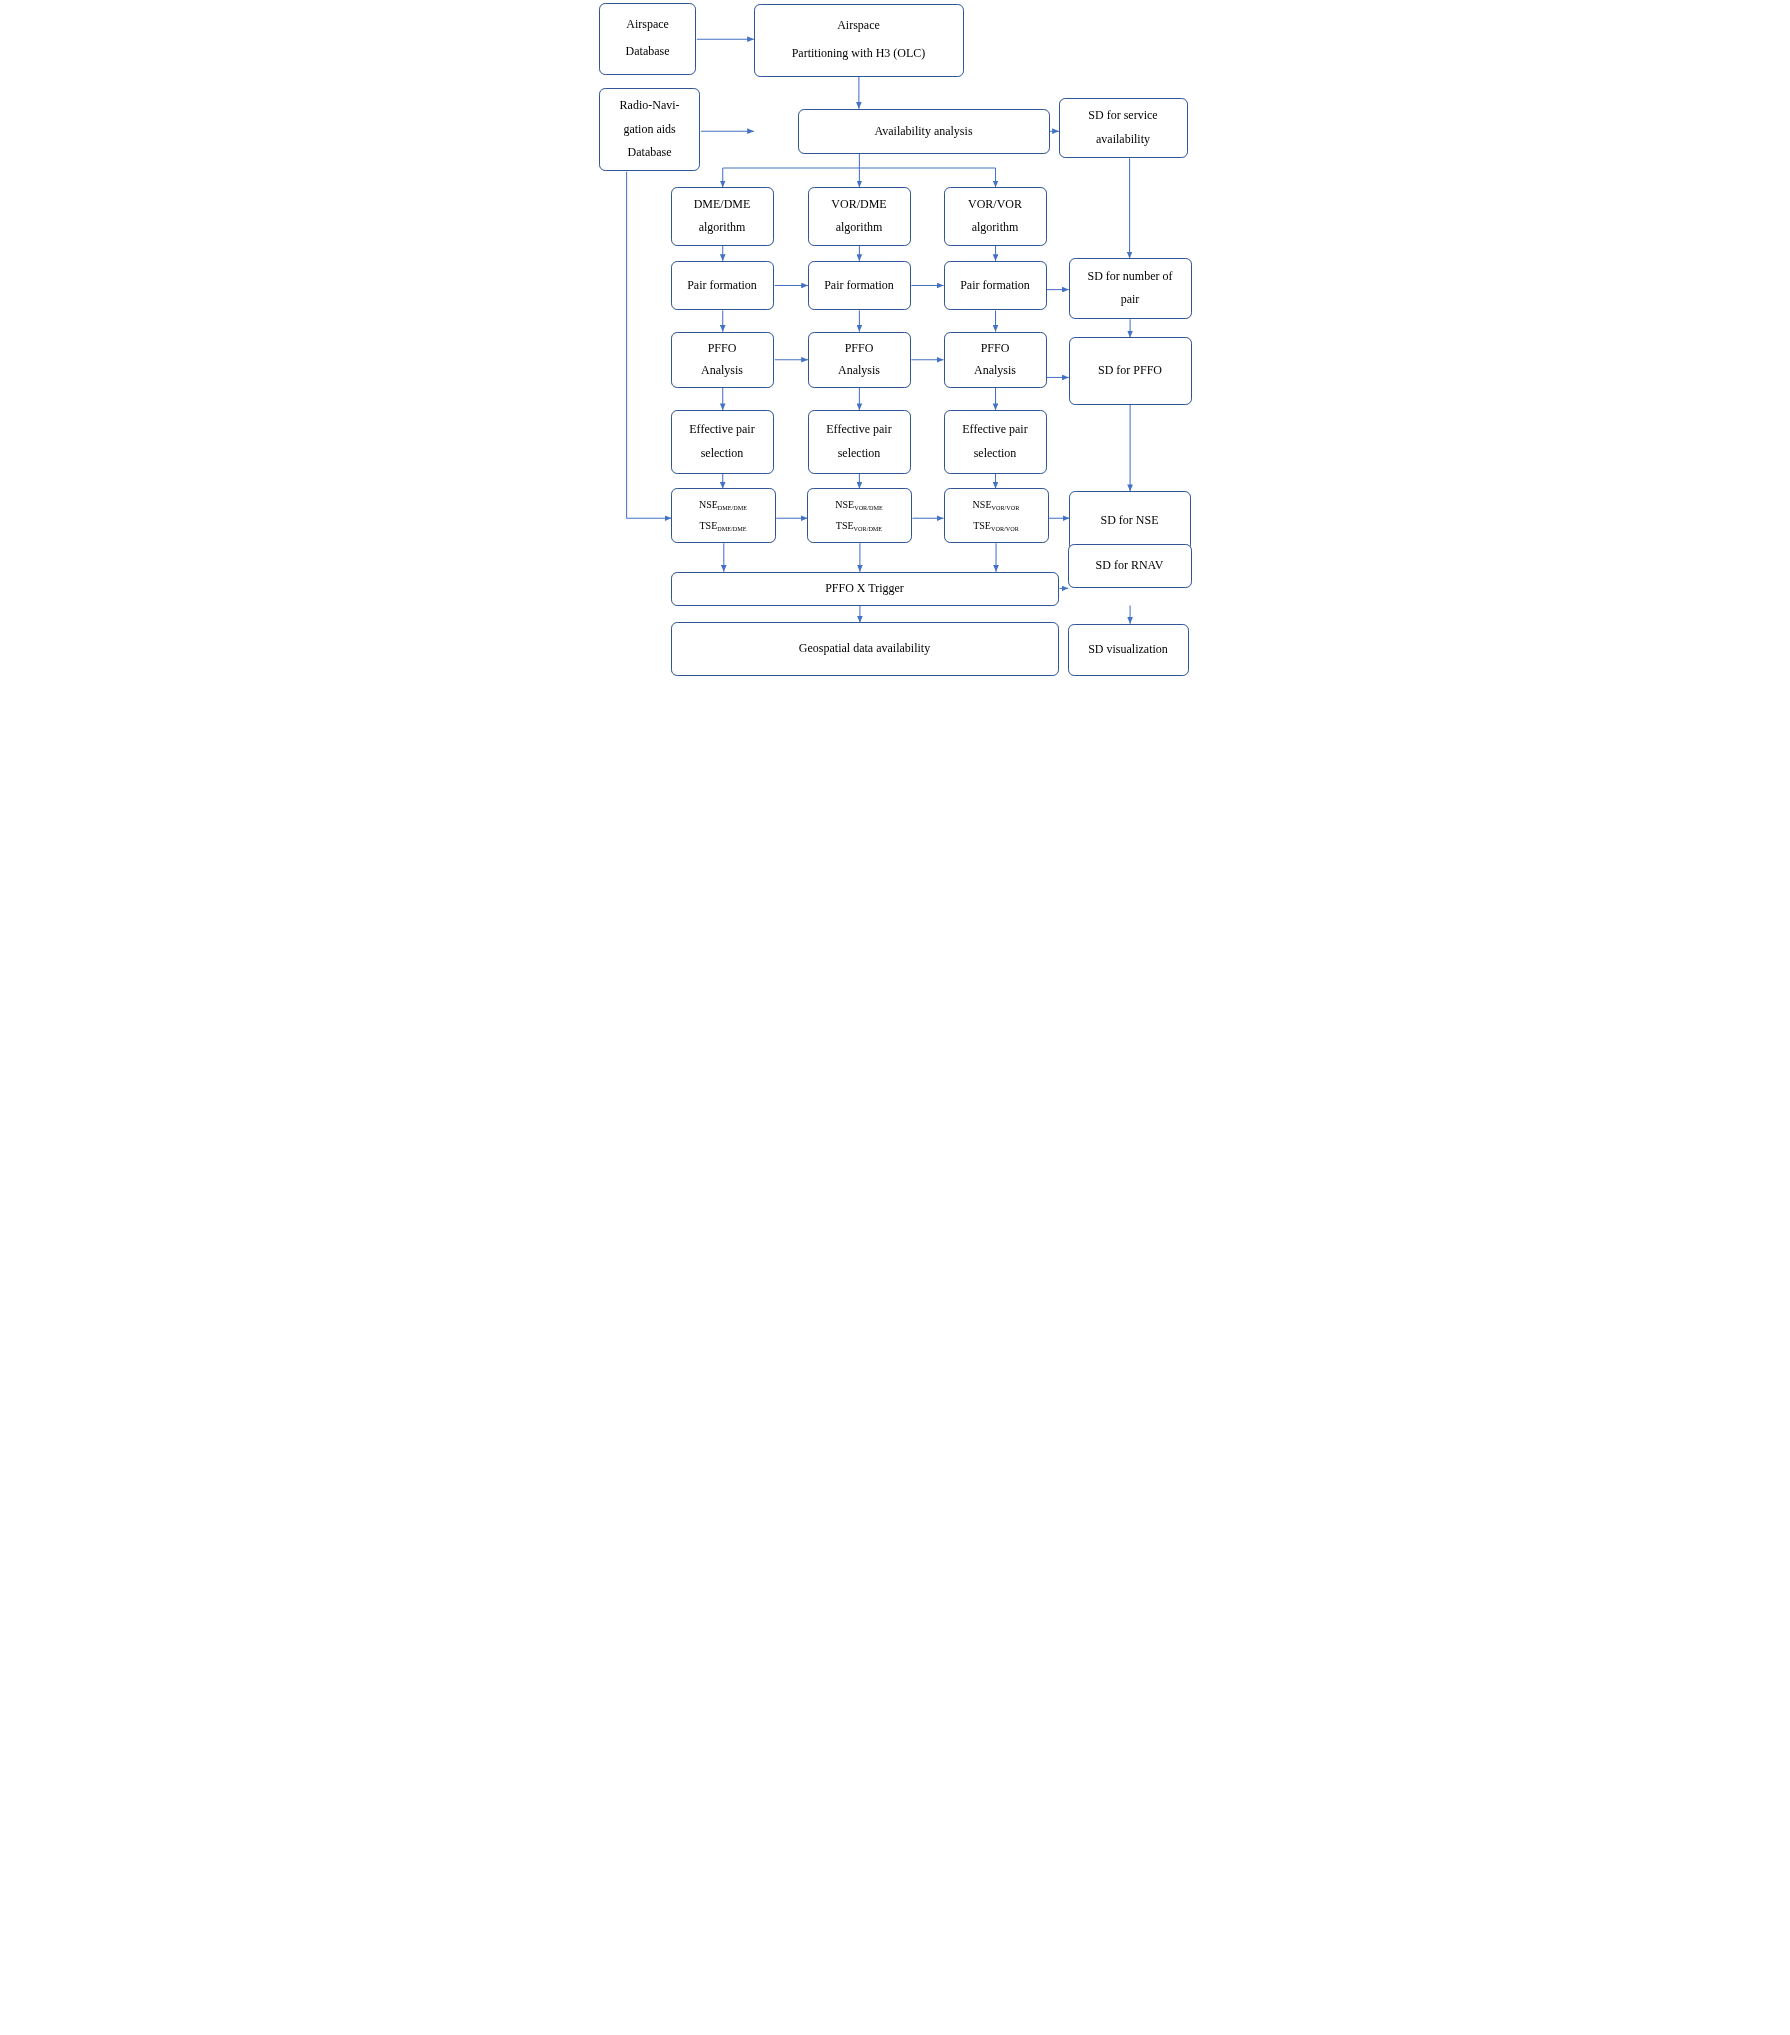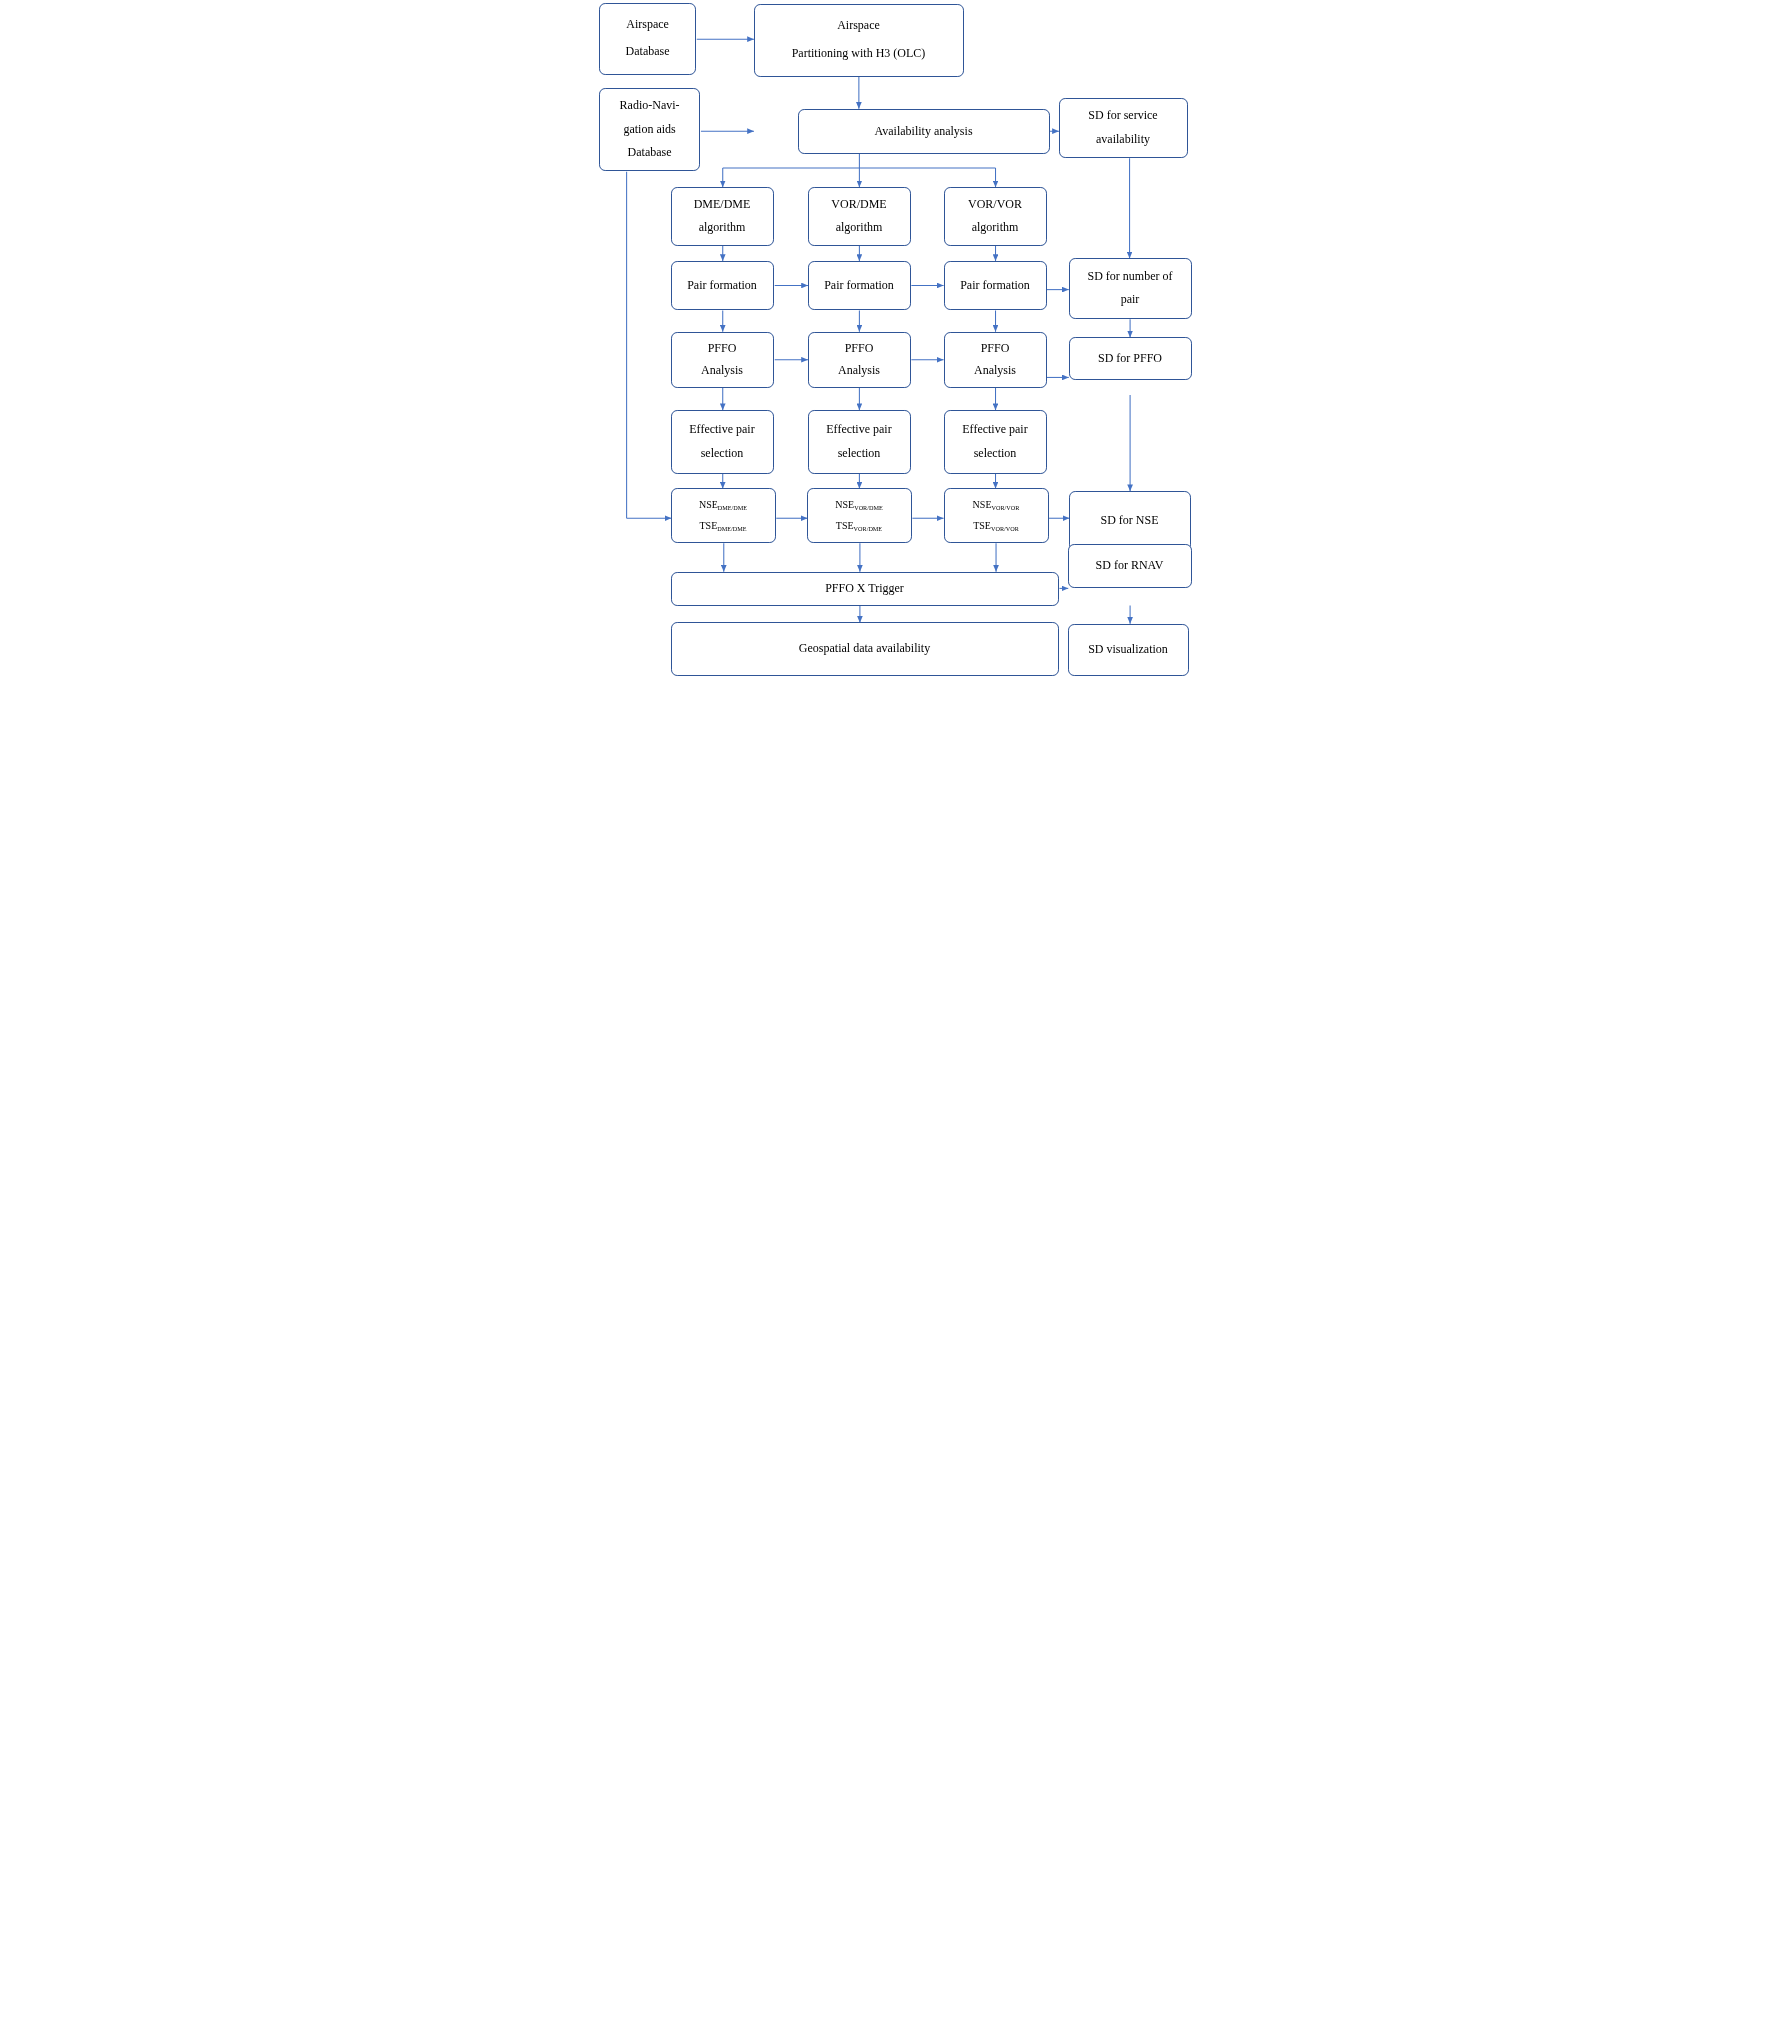--- a/index.html
+++ b/index.html
@@ -185,21 +185,21 @@
   <div class="node" style="left:211px;top:332px;width:103px;height:56px;">
     <div class="line">PFFO</div>
     <div class="line">Analysis</div>
   </div>
 
   <div class="node" style="left:347px;top:332px;width:103px;height:56px;">
     <div class="line">PFFO</div>
     <div class="line">Analysis</div>
   </div>
 
-  <div class="node" style="left:472px;top:337px;width:123px;height:43px;">
+  <div class="node" style="left:472px;top:337px;width:123px;height:68px;">
     <div class="line">SD for PFFO</div>
   </div>
 
   <div class="node" style="left:74px;top:410px;width:103px;height:64px;">
     <div class="line">Effective pair</div>
     <div class="line">selection</div>
   </div>
 
   <div class="node" style="left:211px;top:410px;width:103px;height:64px;">
     <div class="line">Effective pair</div>

